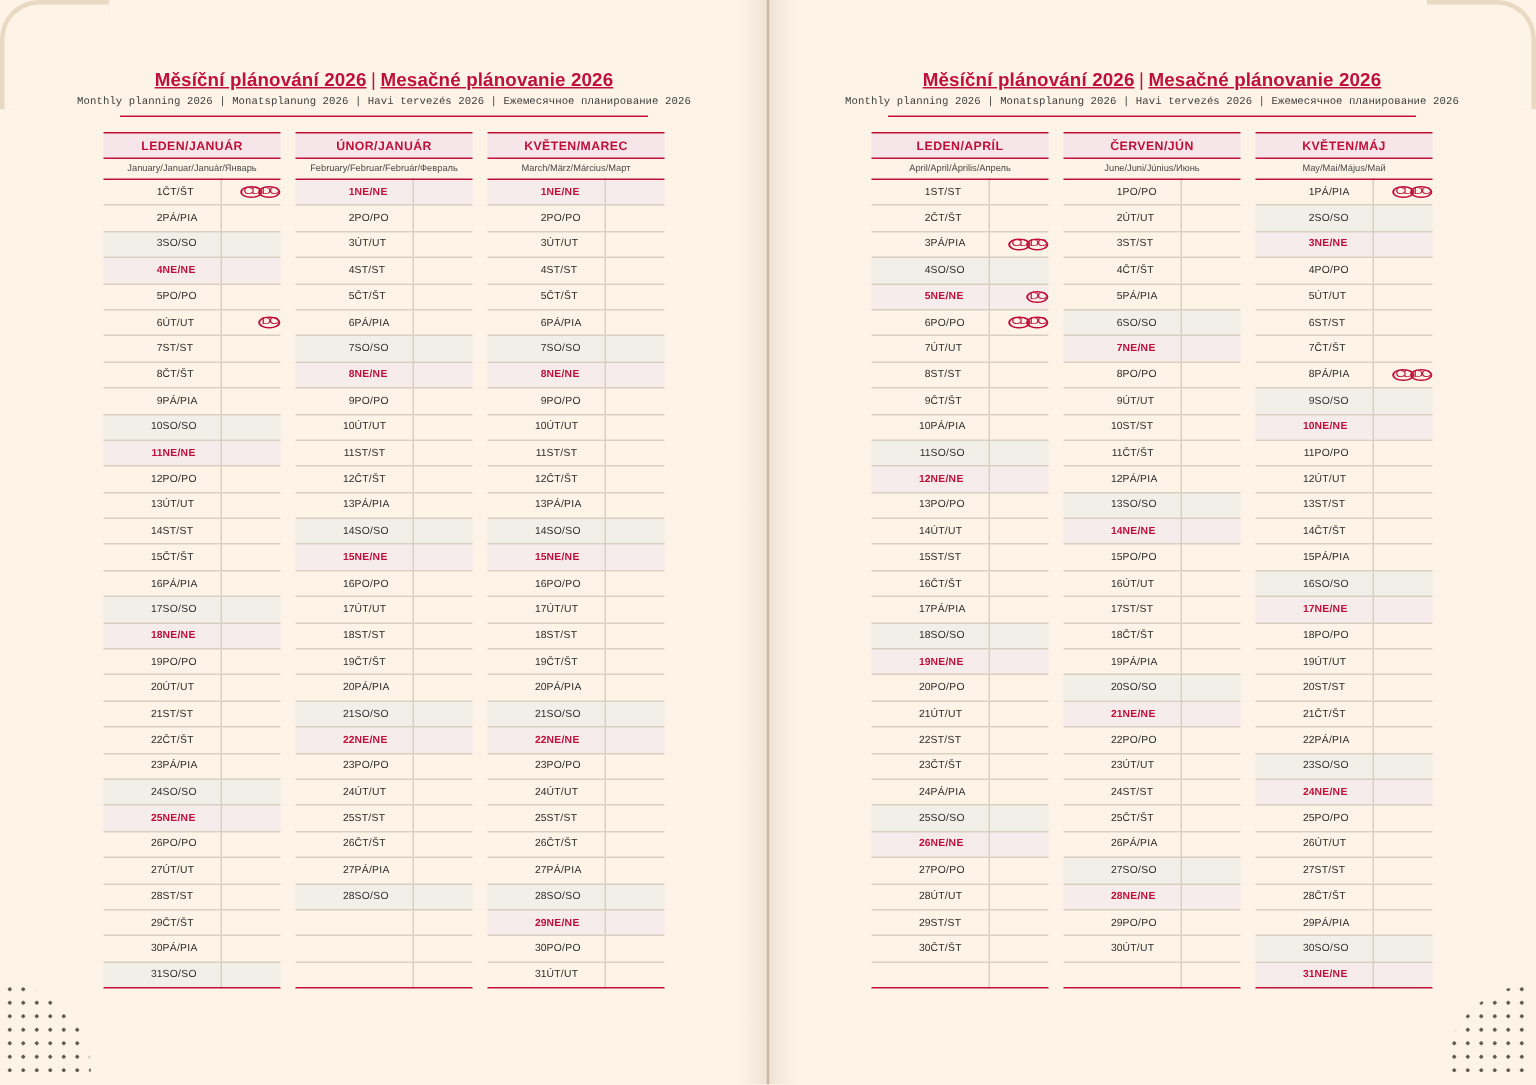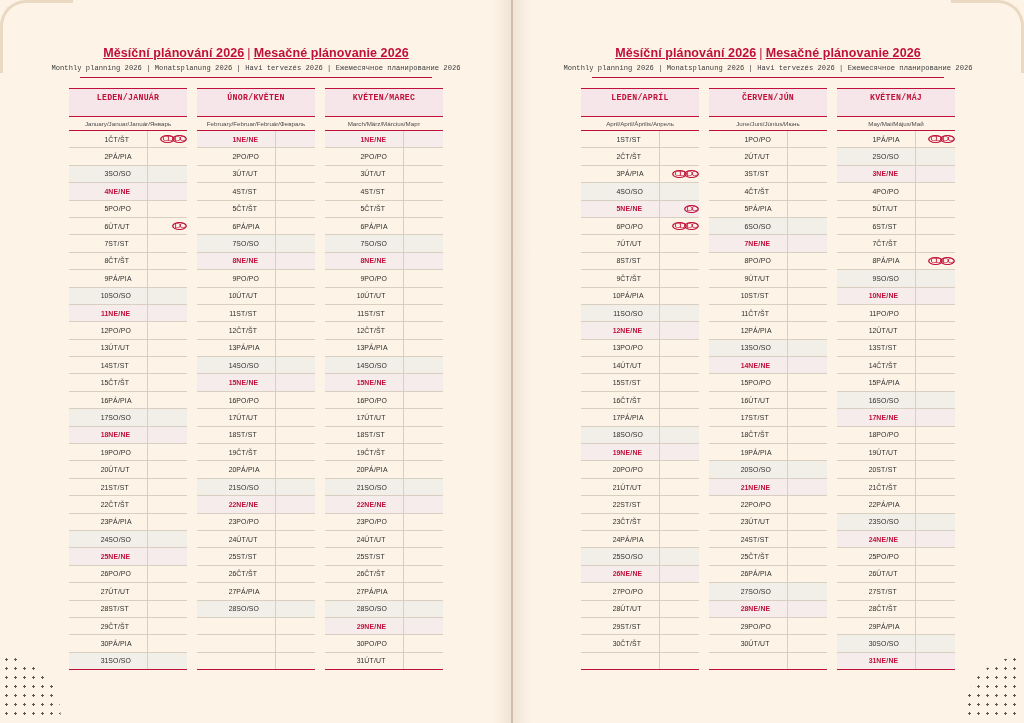--- a/index.html
+++ b/index.html
@@ -79,24 +79,23 @@
     width:100%;border-collapse:collapse;
     table-layout:fixed;
   }
   table.m th.title{
     border-top:1.4px solid #c0103a;
     border-bottom:1px solid #c0103a;
     color:#c0103a;
     font-size:8.2px;
     font-weight:bold;
     letter-spacing:.3px;
-    padding:4px 0 14px;
+    padding:4px 0 3px;
     text-align:center;
     background:#f6e6e9;
-    font-family:Liberation Mono, monospace;
   }
   table.m th.sub{
     border-bottom:1.2px solid #c0103a;
     color:#4a4a4a;
     font-size:6.2px;
     font-weight:normal;
     padding:3px 0 3px;
     text-align:center;
     background:#fdf4e7;
   }
@@ -336,21 +335,21 @@
                 <td class="day">SO/SO</td>
                 <td class="note"></td>
               </tr>
             </tbody>
           </table>
         </div>
         <div class="col">
           <table class="m">
             <thead>
               <tr>
-                <th class="title" colspan="3">ÚNOR/KVĚTEN</th>
+                <th class="title" colspan="3">ÚNOR/JANUÁR</th>
               </tr>
               <tr>
                 <th class="sub" colspan="3">February/Februar/Február/Февраль</th>
               </tr>
             </thead>
             <tbody>
               <tr class="wknd">
                 <td class="num">1</td>
                 <td class="day">NE/NE</td>
                 <td class="note"></td>

